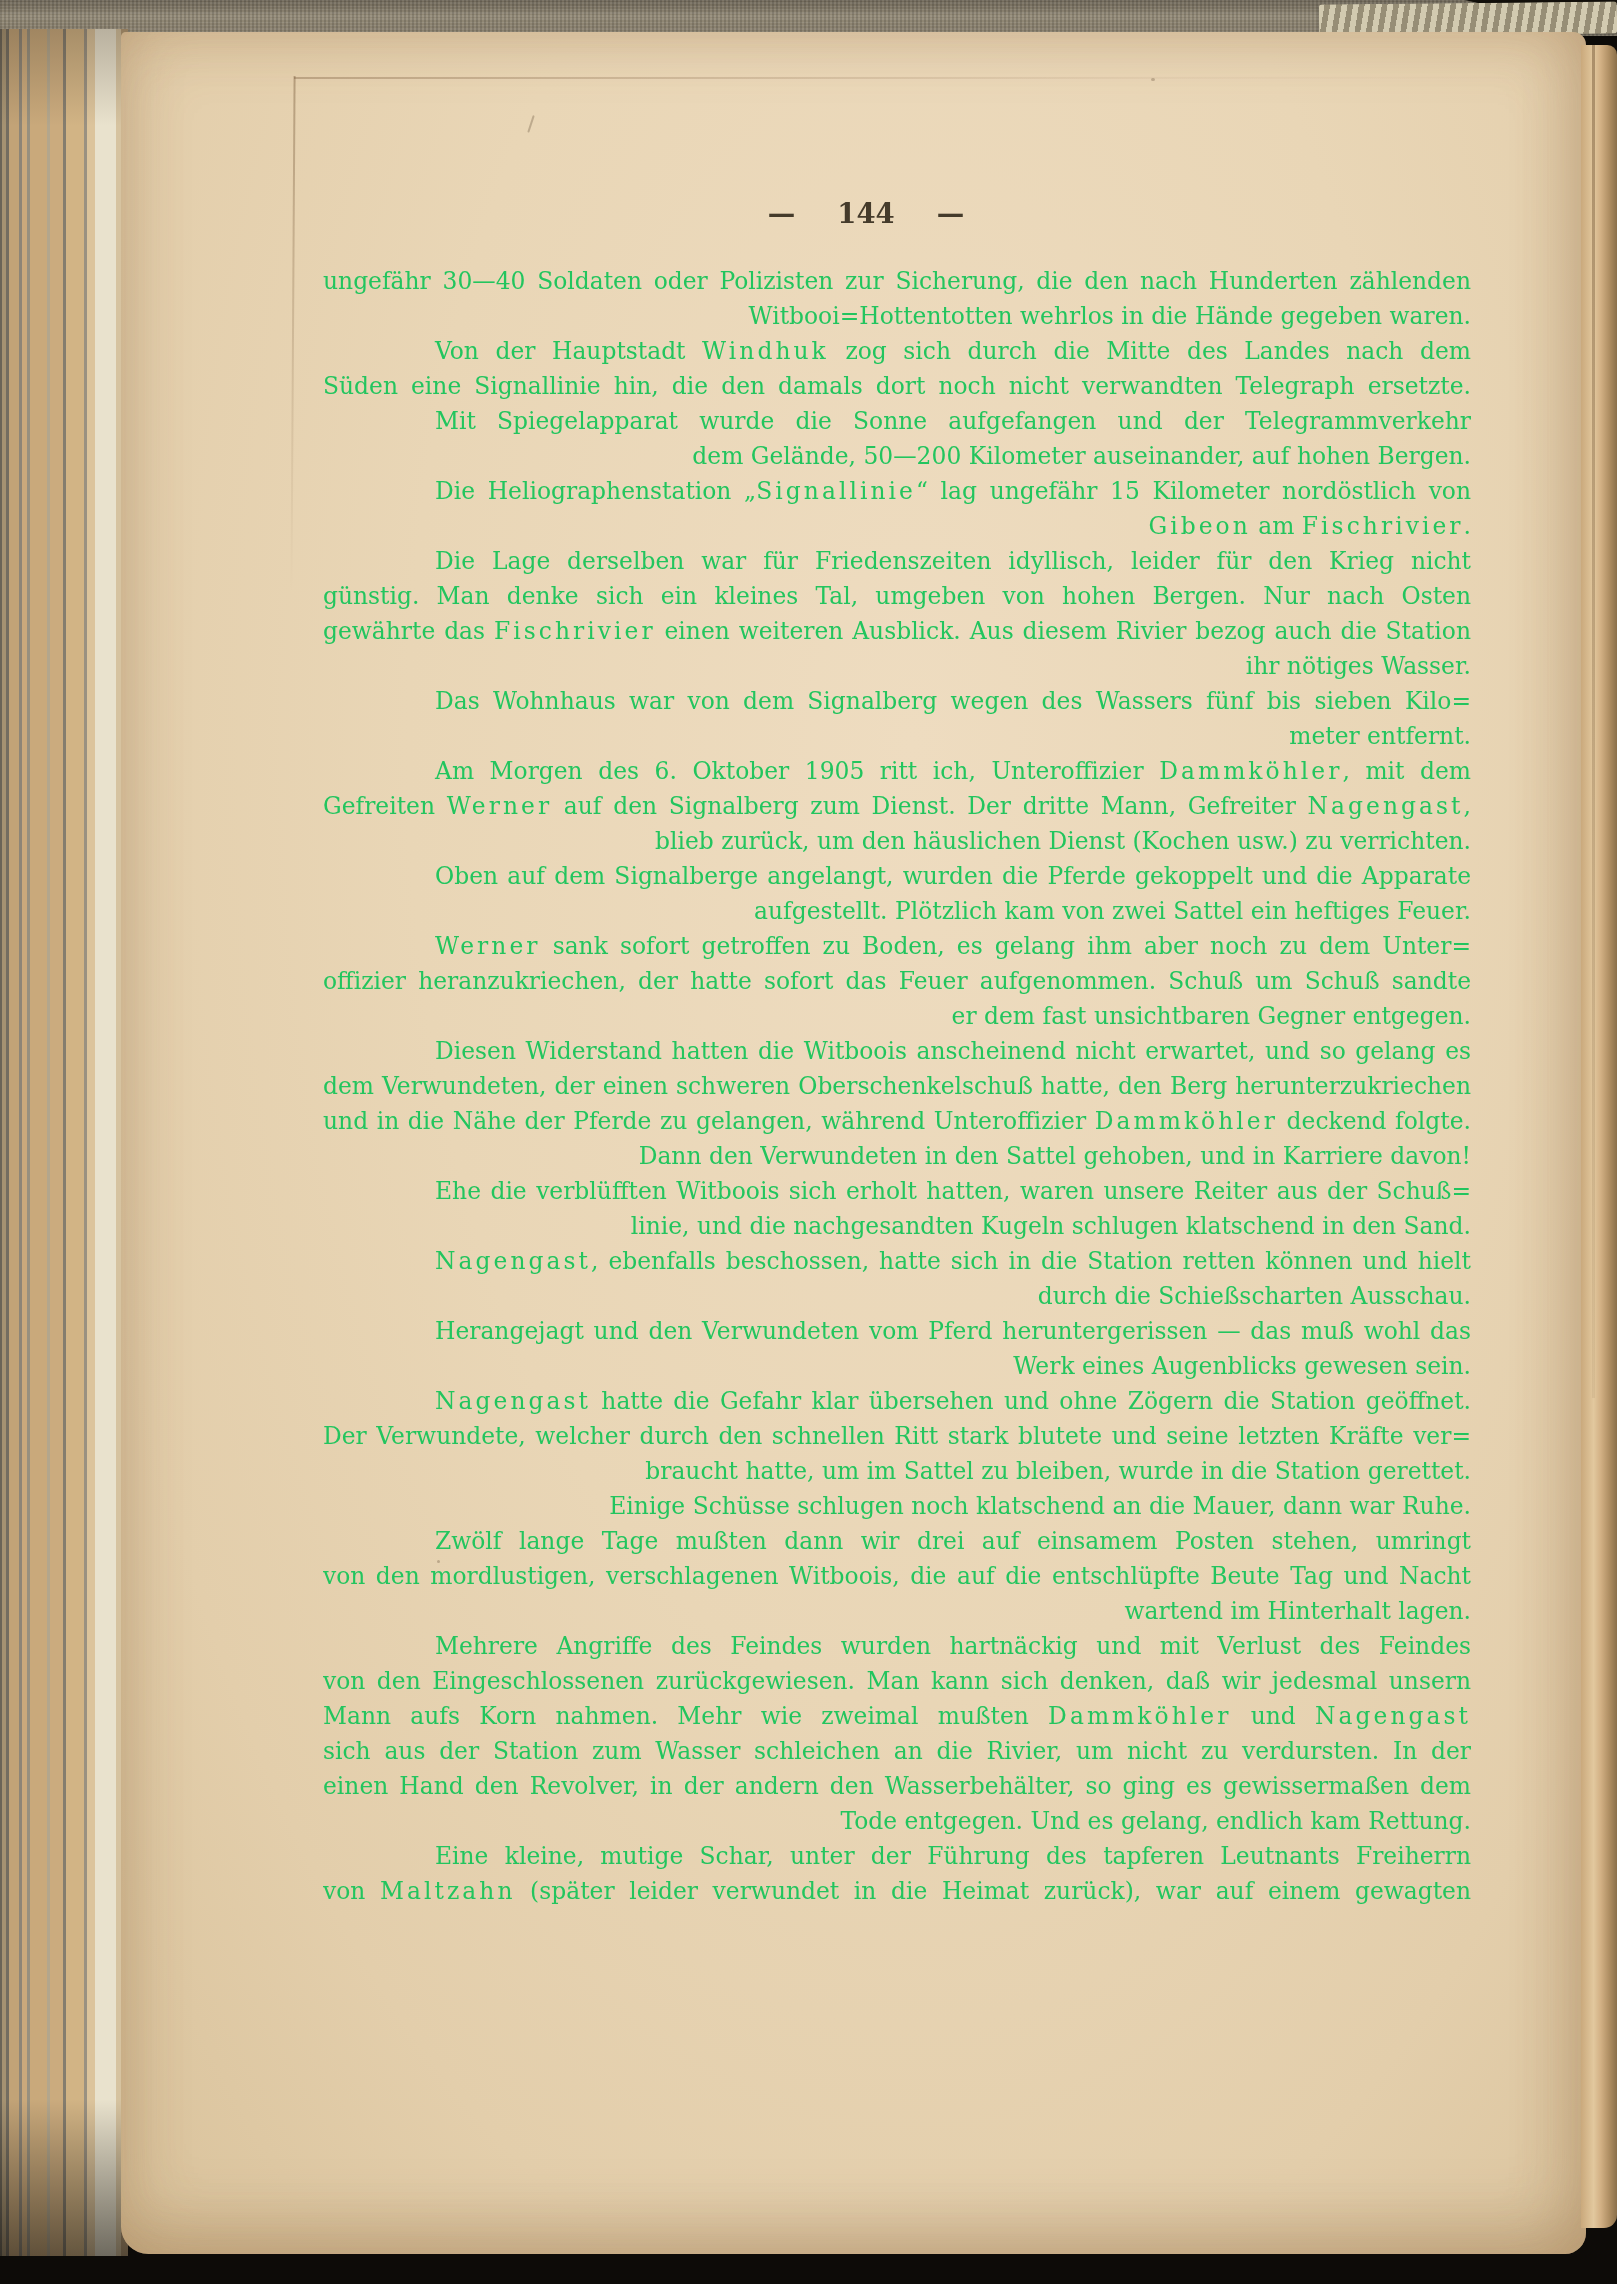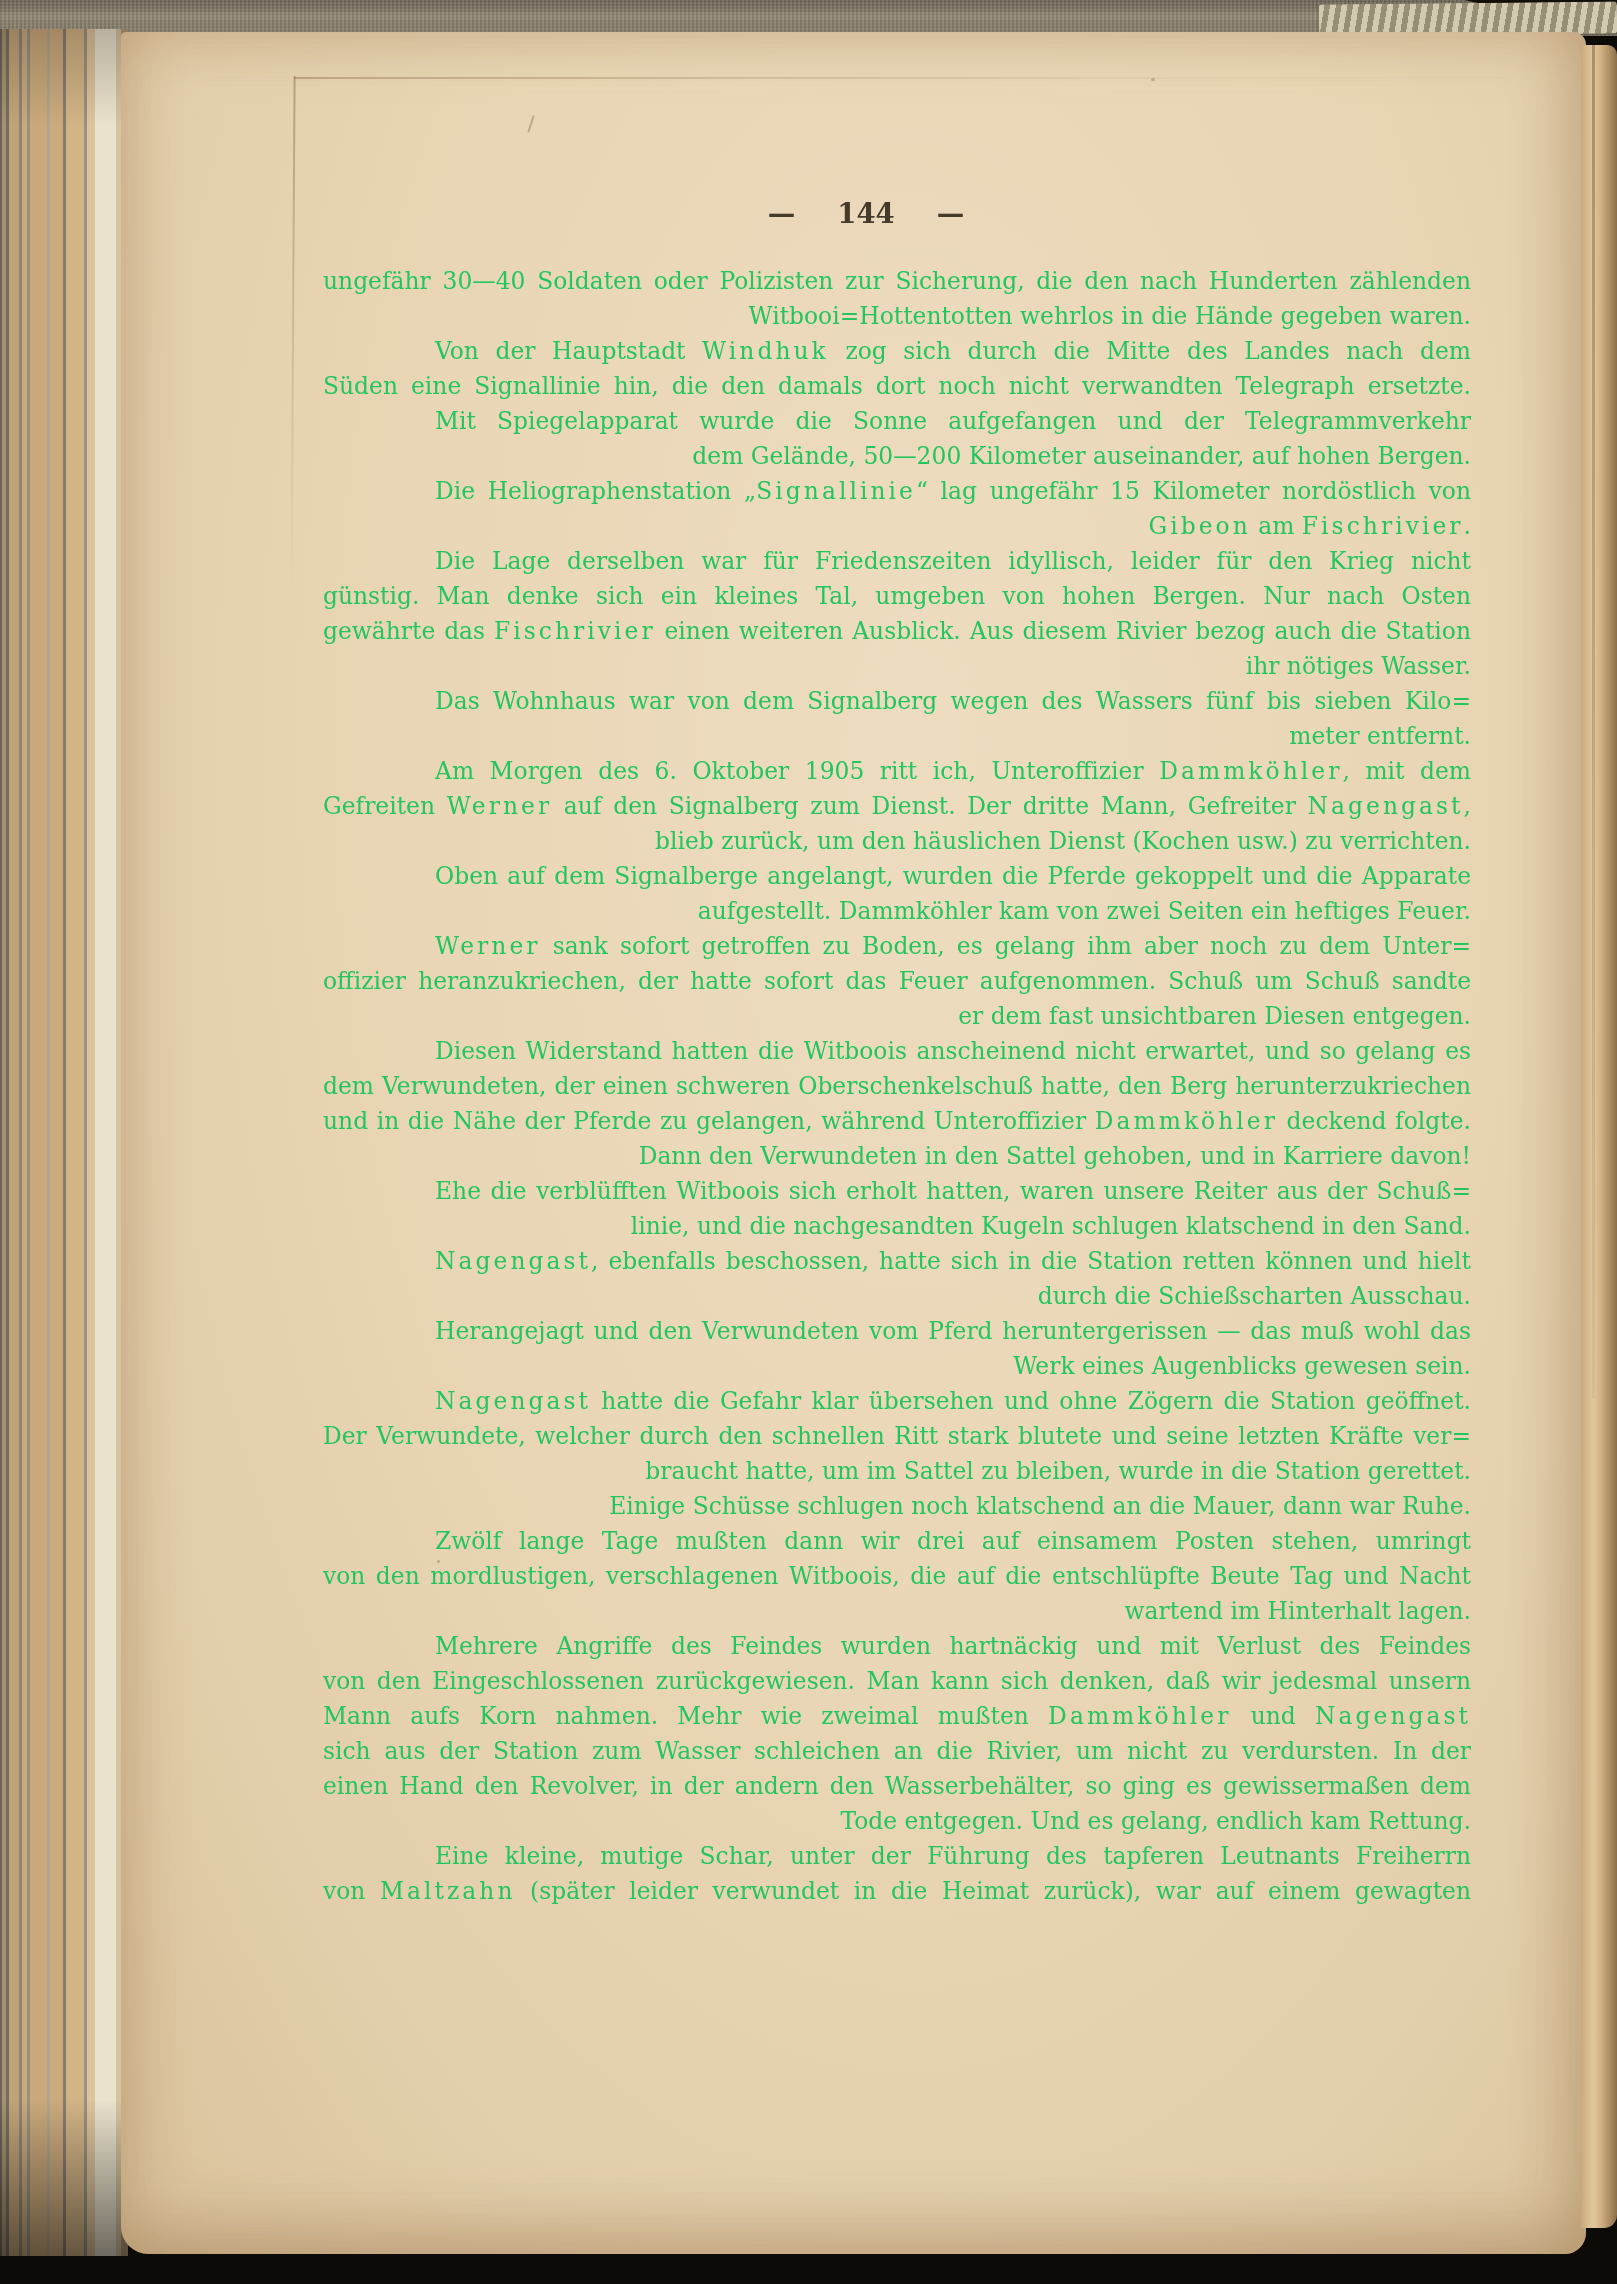--- a/index.html
+++ b/index.html
@@ -138,24 +138,24 @@
     <div class="line indent">Die Lage derselben war für Friedenszeiten idyllisch, leider für den Krieg nicht</div>
     <div class="line">günstig. Man denke sich ein kleines Tal, umgeben von hohen Bergen. Nur nach Osten</div>
     <div class="line">gewährte das <span class="sperr">Fischrivier</span> einen weiteren Ausblick. Aus diesem Rivier bezog auch die Station</div>
     <div class="line end">ihr nötiges Wasser.</div>
     <div class="line indent">Das Wohnhaus war von dem Signalberg wegen des Wassers fünf bis sieben Kilo=</div>
     <div class="line end">meter entfernt.</div>
     <div class="line indent">Am Morgen des 6. Oktober 1905 ritt ich, Unteroffizier <span class="sperr">Dammköhler</span>, mit dem</div>
     <div class="line">Gefreiten <span class="sperr">Werner</span> auf den Signalberg zum Dienst. Der dritte Mann, Gefreiter <span class="sperr">Nagengast</span>,</div>
     <div class="line end">blieb zurück, um den häuslichen Dienst (Kochen usw.) zu verrichten.</div>
     <div class="line indent">Oben auf dem Signalberge angelangt, wurden die Pferde gekoppelt und die Apparate</div>
-    <div class="line end">aufgestellt. Dammköhler kam von zwei Seiten ein heftiges Feuer.</div>
+    <div class="line end">aufgestellt. Plötzlich kam von zwei Sattel ein heftiges Feuer.</div>
     <div class="line indent"><span class="sperr">Werner</span> sank sofort getroffen zu Boden, es gelang ihm aber noch zu dem Unter=</div>
     <div class="line">offizier heranzukriechen, der hatte sofort das Feuer aufgenommen. Schuß um Schuß sandte</div>
-    <div class="line end">er dem fast unsichtbaren Diesen entgegen.</div>
+    <div class="line end">er dem fast unsichtbaren Gegner entgegen.</div>
     <div class="line indent">Diesen Widerstand hatten die Witboois anscheinend nicht erwartet, und so gelang es</div>
     <div class="line">dem Verwundeten, der einen schweren Oberschenkelschuß hatte, den Berg herunterzukriechen</div>
     <div class="line">und in die Nähe der Pferde zu gelangen, während Unteroffizier <span class="sperr">Dammköhler</span> deckend folgte.</div>
     <div class="line indent end">Dann den Verwundeten in den Sattel gehoben, und in Karriere davon!</div>
     <div class="line indent">Ehe die verblüfften Witboois sich erholt hatten, waren unsere Reiter aus der Schuß=</div>
     <div class="line end">linie, und die nachgesandten Kugeln schlugen klatschend in den Sand.</div>
     <div class="line indent"><span class="sperr">Nagengast</span>, ebenfalls beschossen, hatte sich in die Station retten können und hielt nun</div>
     <div class="line end">durch die Schießscharten Ausschau.</div>
     <div class="line indent">Herangejagt und den Verwundeten vom Pferd heruntergerissen — das muß wohl das</div>
     <div class="line end">Werk eines Augenblicks gewesen sein.</div>

